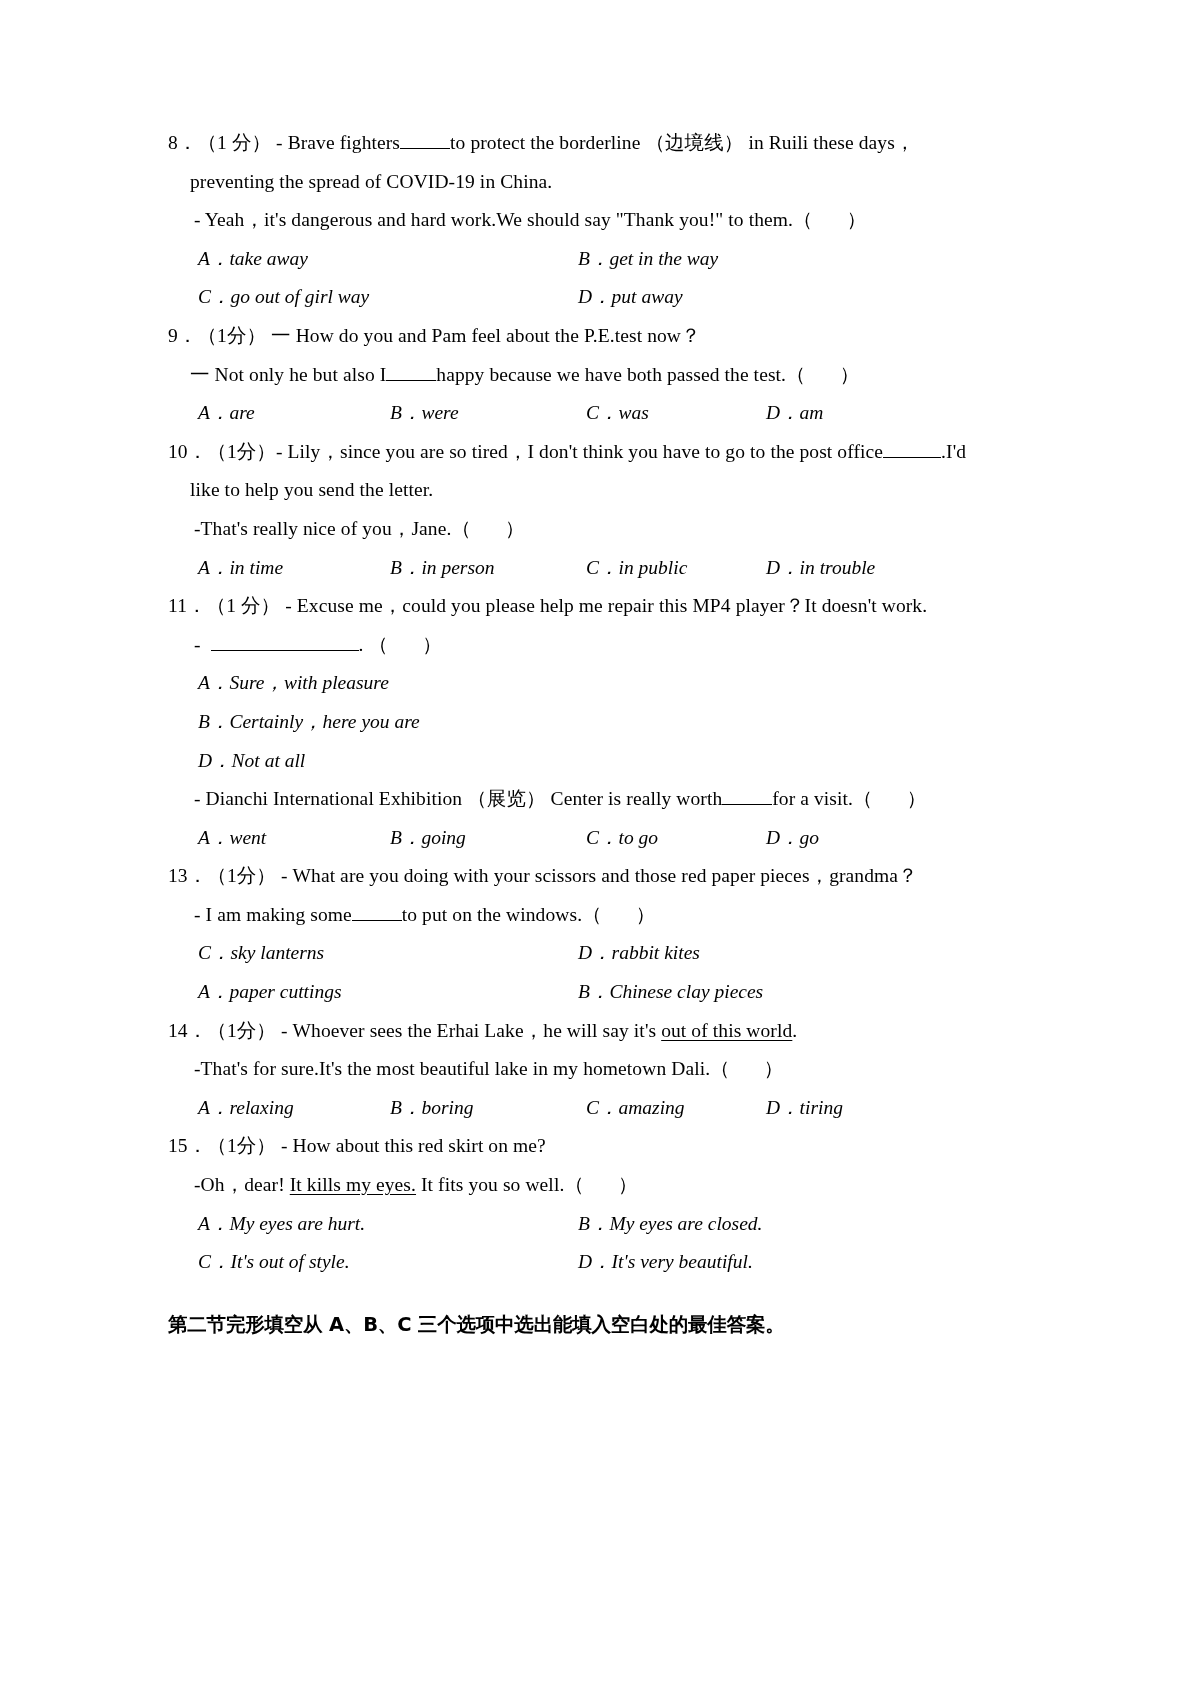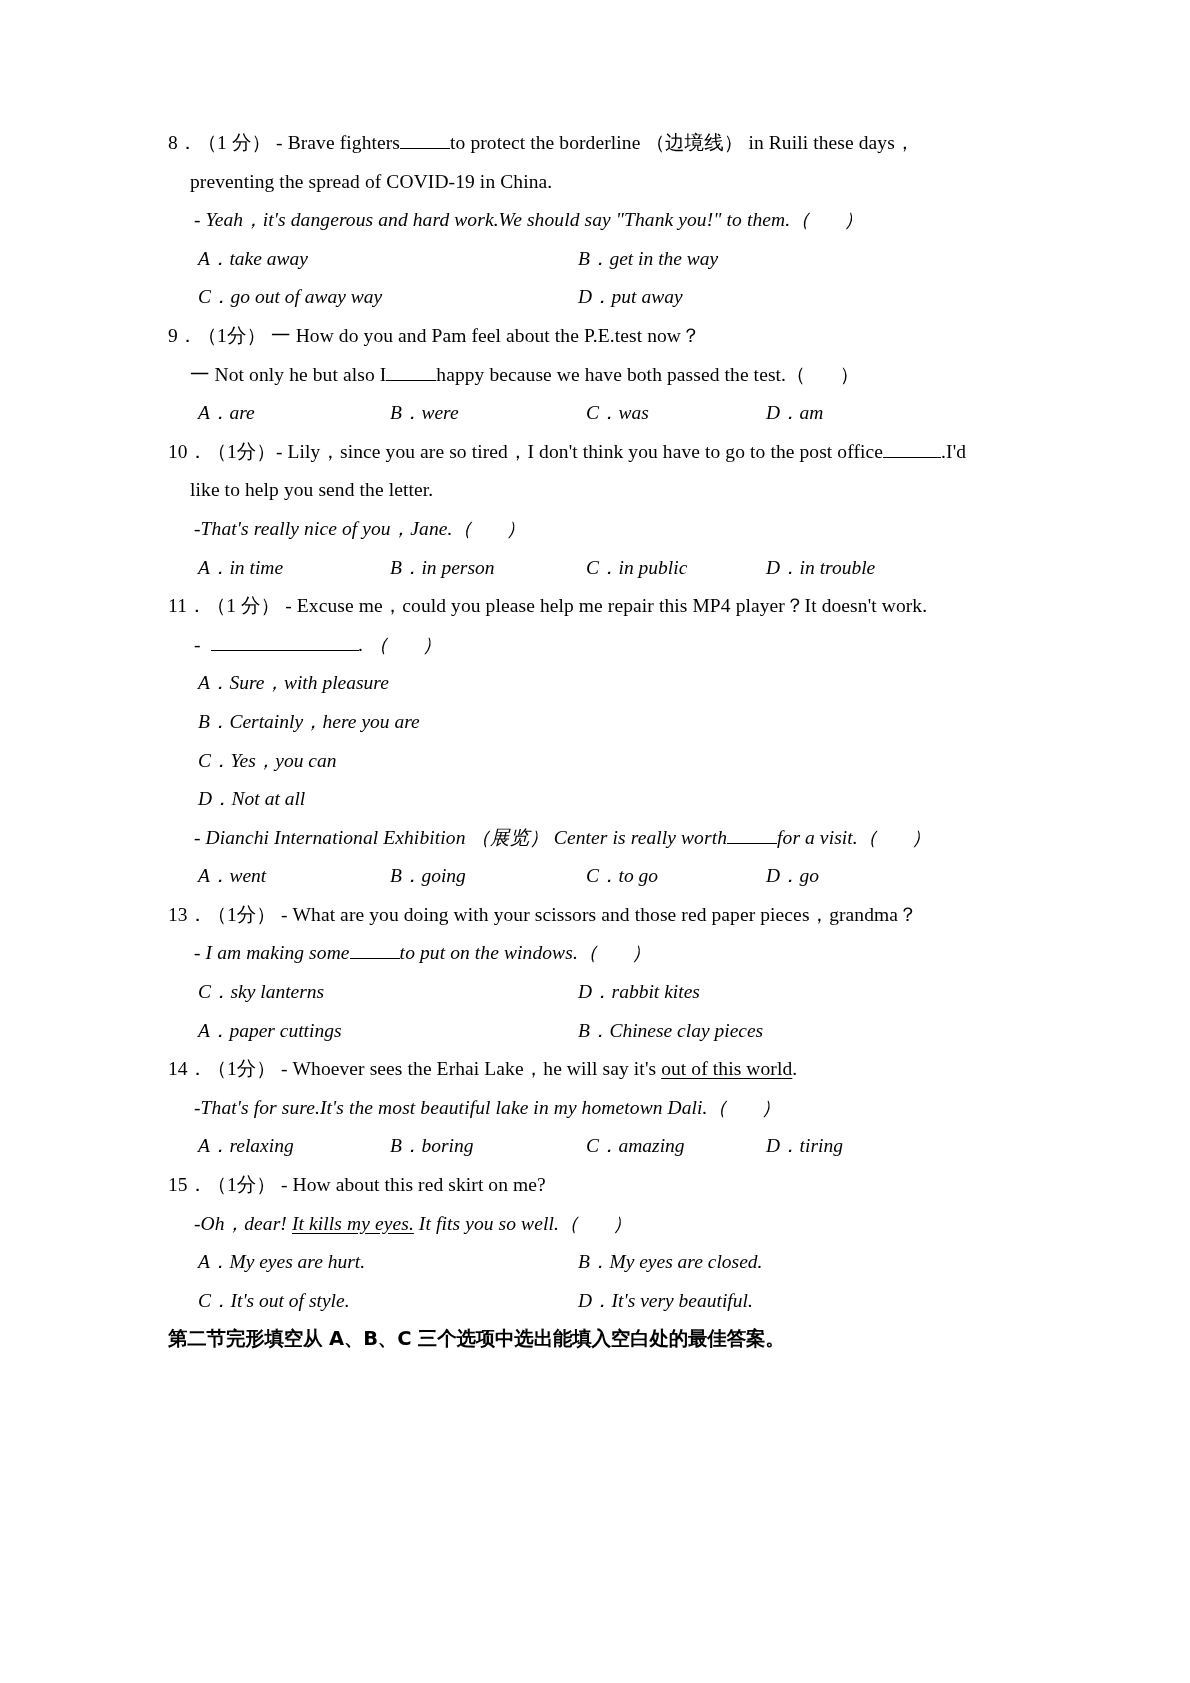--- a/index.html
+++ b/index.html
@@ -41,21 +41,21 @@
   .q-line {
     position: relative;
     padding-left: 0;
   }
   .qnum {
     display: inline-block;
   }
 
   
   .indent-1 { padding-left: 22px; }   
-  .indent-2 { padding-left: 26px; font-style: italic; }   
+  .indent-2 { padding-left: 26px; }   
 
   
   .opt-row {
     font-size: 19.5px;
     line-height: 38.6px;
     white-space: nowrap;
     padding-left: 30px;
     font-style: italic;
   }
   .opt-2col .opt-cell:nth-child(1) { display:inline-block; width: 380px; }
@@ -78,56 +78,56 @@
   .u-line { text-decoration: underline; text-underline-offset: 3px; }
 
   .paren-gap { display:inline-block; width: 34px; }
   .section-head {
     font-weight: bold;
     font-size: 19.5px;
     line-height: 38.6px;
     font-family: "DejaVu Sans", "Liberation Sans", sans-serif;
     white-space: nowrap;
     letter-spacing: -0.2px;
+    margin-top: 24px;
   }
   .score { font-family: "Liberation Serif", serif; }
 </style>
 </head>
 <body>
 
 <div class="page">
   <div class="content">
 
     <div>
       <div class="line q-line"><span class="qnum">8</span>．<span class="score">（1 分）</span> <span>‐ Brave fighters</span><span class="blank-ul blank-sm"></span><span>to protect the borderline  （边境线）  in Ruili these days，</span></div>
       <div class="line indent-1">preventing the spread of COVID‐19 in China.</div>
       <div class="line indent-2"><span>‐ Yeah，it's dangerous and hard work.We should say "Thank you!" to them.</span><span>（</span><span class="paren-gap"></span><span>）</span></div>
       <div class="opt-row opt-2col"><span class="opt-cell"><span>A．</span><span>take away</span></span><span class="opt-cell"><span>B．</span><span>get in the way</span></span></div>
-      <div class="opt-row opt-2col"><span class="opt-cell"><span>C．</span><span>go out of away way</span></span><span class="opt-cell"><span>D．</span><span>put away</span></span></div>
+      <div class="opt-row opt-2col"><span class="opt-cell"><span>C．</span><span>go out of girl way</span></span><span class="opt-cell"><span>D．</span><span>put away</span></span></div>
     </div>
 
     <div>
       <div class="line q-line"><span class="qnum">9</span>．<span class="score">（1分）</span> <span>一 How do you and Pam feel about the P.E.test now？</span></div>
       <div class="line indent-1"><span>一 Not only he but also I</span><span class="blank-ul blank-sm"></span><span>happy because we have both passed the test.</span><span>（</span><span class="paren-gap"></span><span>）</span></div>
       <div class="opt-row opt-4col"><span class="opt-cell"><span>A．</span><span>are</span></span><span class="opt-cell"><span>B．</span><span>were</span></span><span class="opt-cell"><span>C．</span><span>was</span></span><span class="opt-cell"><span>D．</span><span>am</span></span></div>
     </div>
 
     <div>
       <div class="line q-line"><span class="qnum">10</span>．<span class="score">（1分）</span><span>‐  Lily，since you are so tired，I don't think you have to go to the post office</span><span class="blank-ul blank-md"></span><span>.I'd</span></div>
       <div class="line indent-1">like to help you send the letter.</div>
       <div class="line indent-2"><span>‐That's really nice of you，Jane.</span><span>（</span><span class="paren-gap"></span><span>）</span></div>
       <div class="opt-row opt-4col"><span class="opt-cell"><span>A．</span><span>in time</span></span><span class="opt-cell"><span>B．</span><span>in person</span></span><span class="opt-cell"><span>C．</span><span>in public</span></span><span class="opt-cell"><span>D．</span><span>in trouble</span></span></div>
     </div>
 
     <div>
       <div class="line q-line"><span class="qnum">11</span>．<span class="score">（1 分）</span> <span>‐  Excuse me，could you please help me repair this MP4 player？It doesn't work.</span></div>
       <div class="line indent-2"><span>‐</span>&nbsp;&nbsp;<span class="blank-ul blank-lg"></span><span>.</span> <span>（</span><span class="paren-gap"></span><span>）</span></div>
       <div class="opt-row opt-1col"><span class="opt-cell"><span>A．</span><span>Sure，with pleasure</span></span></div>
       <div class="opt-row opt-1col"><span class="opt-cell"><span>B．</span><span>Certainly，here you are</span></span></div>
-      <div class="opt-row opt-1col"><span class="opt-cell"><span>C．</span><span>Yes，you can</span></span></div>
       <div class="opt-row opt-1col"><span class="opt-cell"><span>D．</span><span>Not at all</span></span></div>
     </div>
 
     <div>
       <div class="line indent-2"><span>‐  Dianchi International Exhibition （展览） Center is really worth</span><span class="blank-ul blank-sm"></span><span>for a visit.</span><span>（</span><span class="paren-gap"></span><span>）</span></div>
       <div class="opt-row opt-4col"><span class="opt-cell"><span>A．</span><span>went</span></span><span class="opt-cell"><span>B．</span><span>going</span></span><span class="opt-cell"><span>C．</span><span>to go</span></span><span class="opt-cell"><span>D．</span><span>go</span></span></div>
     </div>
 
     <div>
       <div class="line q-line"><span class="qnum">13</span>．<span class="score">（1分）</span> <span>‐  What are you doing with your scissors and those red paper pieces，grandma？</span></div>

